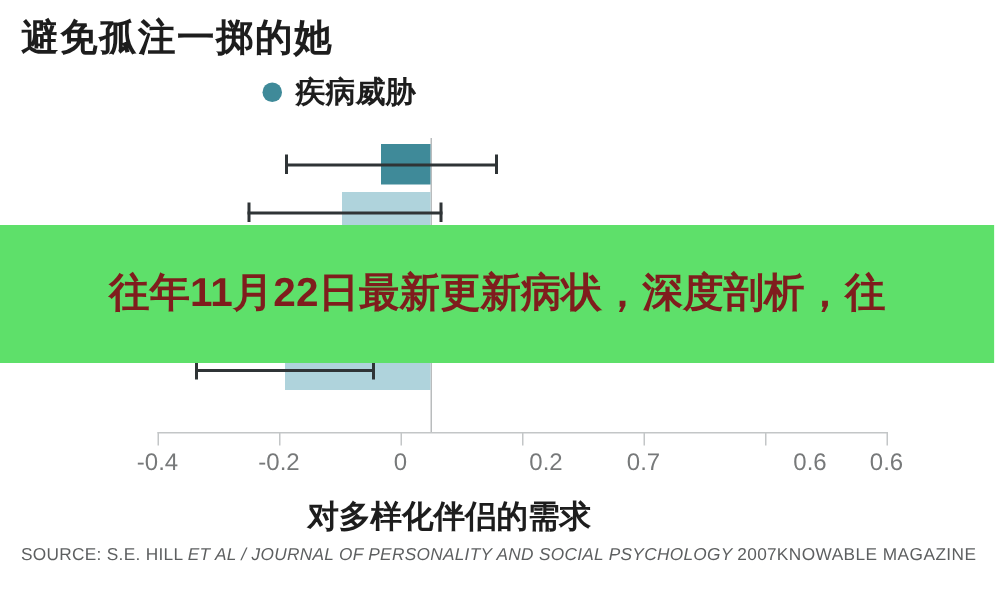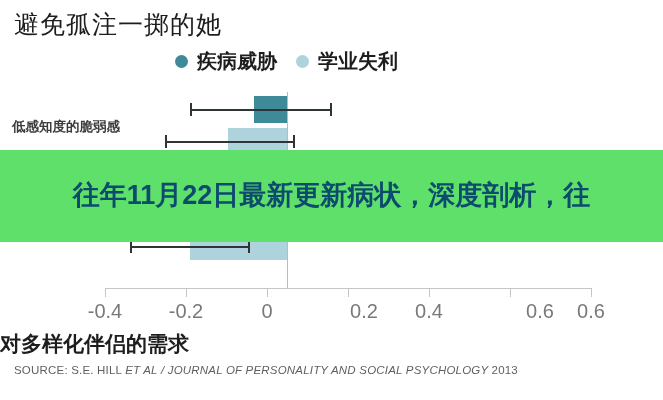--- a/index.html
+++ b/index.html
@@ -17,21 +17,21 @@
     background: #ffffff;
     overflow: hidden;
   }
 
   
   .chart-title {
     position: absolute;
     left: 14px;
     top: 8px;
     font-size: 25px;
-    font-weight: 400;
+    font-weight: 700;
     color: #1d1d1d;
     letter-spacing: 1px;
     white-space: nowrap;
   }
 
   
   .legend {
     position: absolute;
     left: 175px;
     top: 48px;
@@ -114,29 +114,30 @@
     position: absolute;
     top: 0;
     width: 1px;
     height: 9px;
     background: #c3c6c7;
   }
   .axis-tick-label {
     position: absolute;
     top: 12px;
     transform: translateX(-50%);
-    font-size: 20px;
+    font-size: 16px;
     color: #77797a;
     white-space: nowrap;
   }
   .axis-title {
     position: absolute;
     left: 0;
     top: 330px;
     width: 599px;
+    text-align: center;
     font-size: 21px;
     font-weight: 700;
     color: #1d1d1d;
   }
 
   
   .footer {
     position: absolute;
     left: 0;
     top: 364px;
@@ -175,49 +176,44 @@
     height: 92px;
     background: #5ee06a;
     display: flex;
     flex-direction: column;
     align-items: center;
     justify-content: center;
   }
   .overlay-line {
     font-size: 27px;
     font-weight: 700;
-    color: #0c4a6e;
+    color: #7f1d1d;
     line-height: 1.46;
     white-space: nowrap;
     letter-spacing: 0px;
   }
 </style>
 </head>
 <body>
 
 <div id="page">
 
   <div class="chart-title">避免孤注一掷的她</div>
 
   <div class="legend">
     <div class="legend-entry">
       <span class="legend-dot" style="background:#3f8a99"></span>
       <span class="legend-label">疾病威胁</span>
     </div>
-    <div class="legend-entry">
-      <span class="legend-dot" style="background:#afd3dc"></span>
-      <span class="legend-label">学业失利</span>
-    </div>
   </div>
 
   <div class="plot">
 
     <div class="zero-line" style="left:287px"></div>
 
-    <div class="group-label" style="left:12px; top:40px">低感知度的脆弱感</div>
 
     <div class="bar" style="left:254px; top:18px; width:33px; background:#3f8a99"></div>
     <div class="errbar" style="left:190px; top:31px; width:142px"></div>
     <div class="errcap" style="left:190px; top:25px"></div>
     <div class="errcap" style="left:330px; top:25px"></div>
 
     <div class="bar" style="left:228px; top:50px; width:59px; background:#afd3dc"></div>
     <div class="errbar" style="left:165px; top:63px; width:130px"></div>
     <div class="errcap" style="left:165px; top:57px"></div>
     <div class="errcap" style="left:293px; top:57px"></div>
@@ -243,28 +239,29 @@
     <div class="axis-tick" style="left:267px"></div>
     <div class="axis-tick" style="left:348px"></div>
     <div class="axis-tick" style="left:429px"></div>
     <div class="axis-tick" style="left:510px"></div>
     <div class="axis-tick" style="left:591px"></div>
 
     <div class="axis-tick-label" style="left:105px">-0.4</div>
     <div class="axis-tick-label" style="left:186px">-0.2</div>
     <div class="axis-tick-label" style="left:267px">0</div>
     <div class="axis-tick-label" style="left:364px">0.2</div>
-    <div class="axis-tick-label" style="left:429px">0.4</div>
+    <div class="axis-tick-label" style="left:429px">0.7</div>
     <div class="axis-tick-label" style="left:540px">0.6</div>
     <div class="axis-tick-label" style="left:591px">0.6</div>
   </div>
 
   <div class="axis-title">对多样化伴侣的需求</div>
 
   <div class="footer">
-    <div class="source"><span>SOURCE: S.E. HILL </span><em>ET AL / JOURNAL OF PERSONALITY AND SOCIAL PSYCHOLOGY </em><span>2013</span></div>
+    <div class="source"><span>SOURCE: S.E. HILL </span><em>ET AL / JOURNAL OF PERSONALITY AND SOCIAL PSYCHOLOGY </em><span>2007</span></div>
+    <div class="brand">KNOWABLE MAGAZINE</div>
   </div>
 
   <div class="overlay">
     <div class="overlay-line">往年11月22日最新更新病状，深度剖析，往</div>
   </div>
 
 </div>
 
 </body></html>

